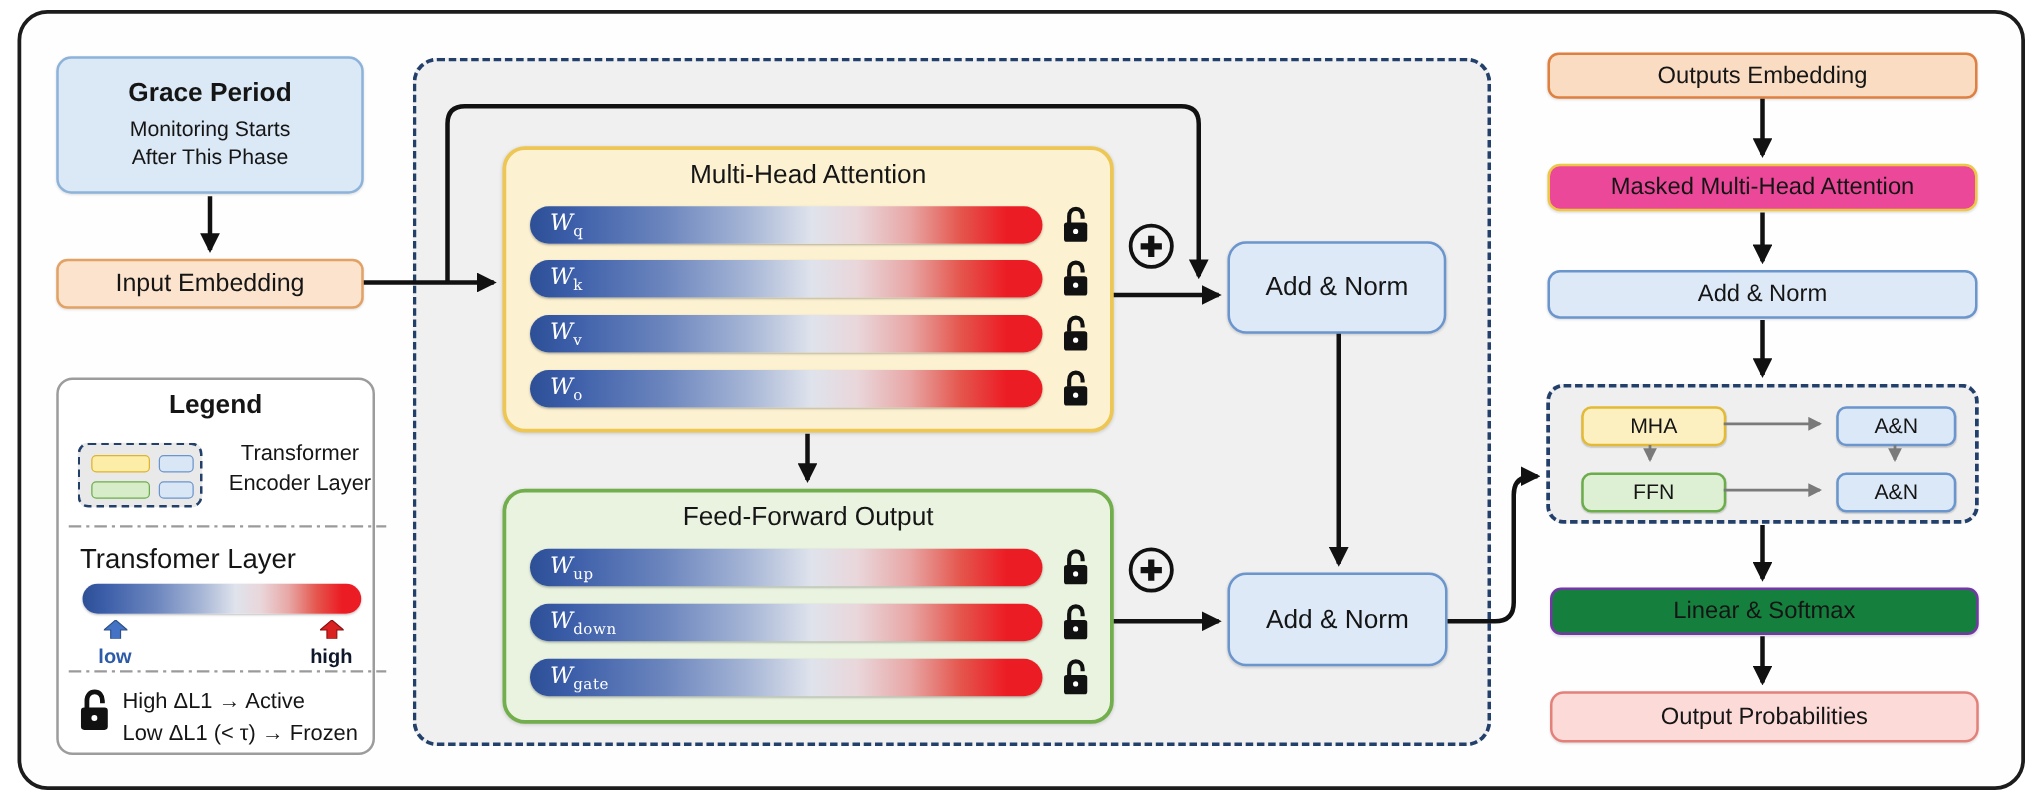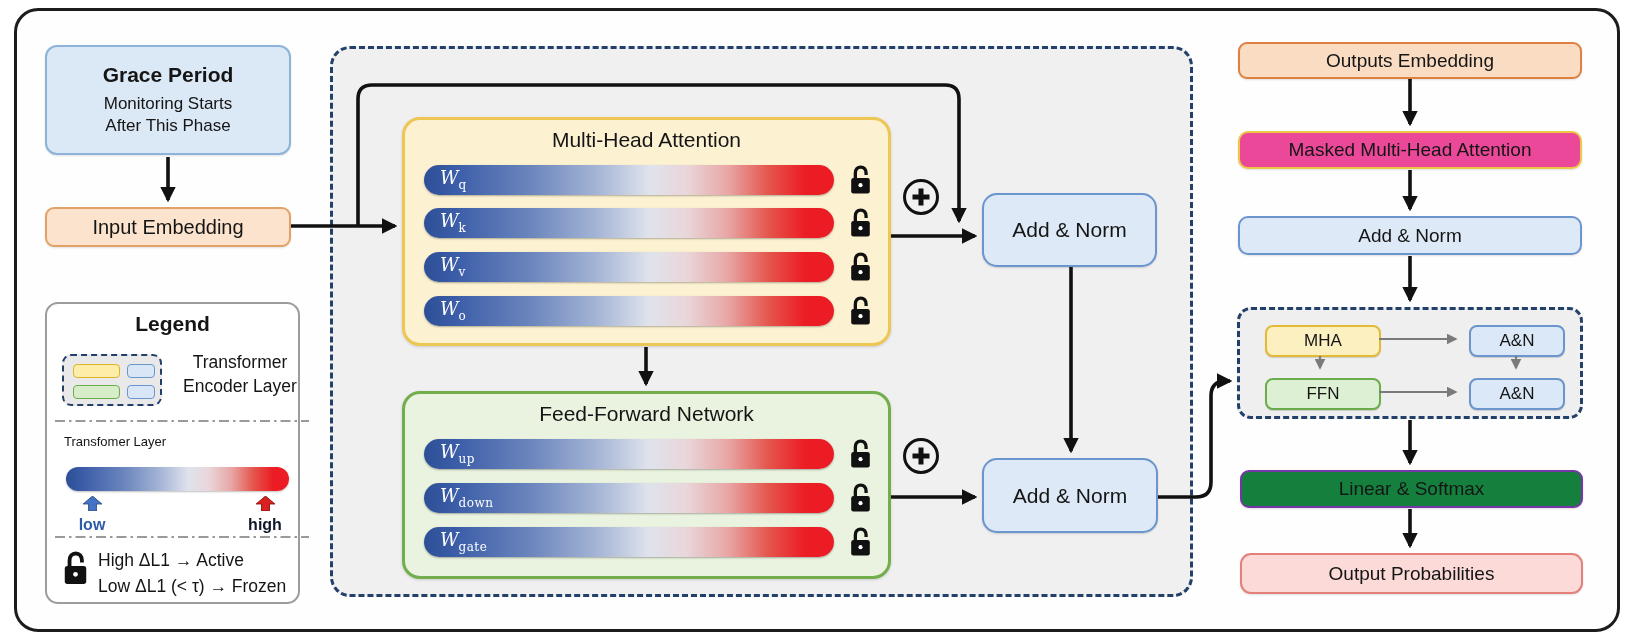--- a/index.html
+++ b/index.html
@@ -50,21 +50,21 @@
   
   .legend{position:absolute;left:45px;top:302px;width:255px;height:302px;background:#ffffff;border:2px solid #9c9c9c;border-radius:13px;box-sizing:border-box;}
   .legend-title{position:absolute;left:0;top:8px;width:100%;text-align:center;font-size:21px;font-weight:bold;}
   .glyph{position:absolute;left:15px;top:50px;width:100px;height:52px;background:#e9e9ea;border:2.5px dashed #23406b;border-radius:9px;box-sizing:border-box;}
   .gchip{position:absolute;border-radius:4px;box-sizing:border-box;}
   .gy{left:9px;top:8px;width:47px;height:14px;background:#fceea9;border:1.5px solid #dfb32c;}
   .gb1{left:63px;top:8px;width:28px;height:14px;background:#d8e6f6;border:1.5px solid #6b95cd;}
   .gg{left:9px;top:29px;width:47px;height:14px;background:#d7ecc9;border:1.5px solid #6cad4b;}
   .gb2{left:63px;top:29px;width:28px;height:14px;background:#d8e6f6;border:1.5px solid #6b95cd;}
   .enc-label{position:absolute;left:118px;top:47px;width:150px;text-align:center;font-size:17.5px;line-height:1.35;}
-  .layer-label{position:absolute;left:17px;top:130px;font-size:13px;}
+  .layer-label{position:absolute;left:17px;top:130px;font-size:22px;}
   .legend-grad{position:absolute;left:19px;top:163px;width:223px;height:24px;border-radius:12px;box-shadow:0 1px 2px rgba(0,0,0,.25);
         background:linear-gradient(90deg,#2d4f96 0%,#3c5ea9 8%,#6b85bd 26%,#a4b4d5 42%,#dfe3ec 55%,#e9d6da 64%,#e8a7a6 74%,#e4564d 84%,#ec1c24 93%,#ec1c24 100%);}
   .ind{position:absolute;width:60px;text-align:center;}
   .ind-low{left:15px;top:192px;}
   .ind-high{left:188px;top:192px;}
   .ind .lbl{font-size:16px;font-weight:bold;display:block;margin-top:1px;}
   .ind-low .lbl{color:#2e5ba8;}
   .ind-high .lbl{color:#0f172a;}
   .lock-item-text{position:absolute;left:51px;top:243px;font-size:17.5px;line-height:1.5;}
   .legend-lock{position:absolute;left:13px;top:247px;}
@@ -138,21 +138,21 @@
           <svg width="27" height="31" viewBox="0 0 26 30">
             <path d="M8 13 V8 C8 4.2 10.1 2 13.2 2 C16.3 2 18.4 4.2 18.4 8 V9.6" fill="none" stroke="#111" stroke-width="3.2"></path>
             <rect x="4" y="12.5" width="18" height="15" rx="2.2" fill="#111"></rect>
             <circle cx="13" cy="19.5" r="2" fill="#fff"></circle>
           </svg>
         </span>
     </div>
   </div>
 
   <div class="box ffn-box">
-    <div class="inner-title">Feed-Forward Network</div>
+    <div class="inner-title">Feed-Forward Output</div>
 
     <div class="wrow" style="top:45px;">
       <div class="wbar">
         <span class="wlab"><span>W</span><sub>up</sub></span>
       </div>
       <span class="lockcell">
           <svg width="27" height="31" viewBox="0 0 26 30">
             <path d="M8 13 V8 C8 4.2 10.1 2 13.2 2 C16.3 2 18.4 4.2 18.4 8 V9.6" fill="none" stroke="#111" stroke-width="3.2"></path>
             <rect x="4" y="12.5" width="18" height="15" rx="2.2" fill="#111"></rect>
             <circle cx="13" cy="19.5" r="2" fill="#fff"></circle>

